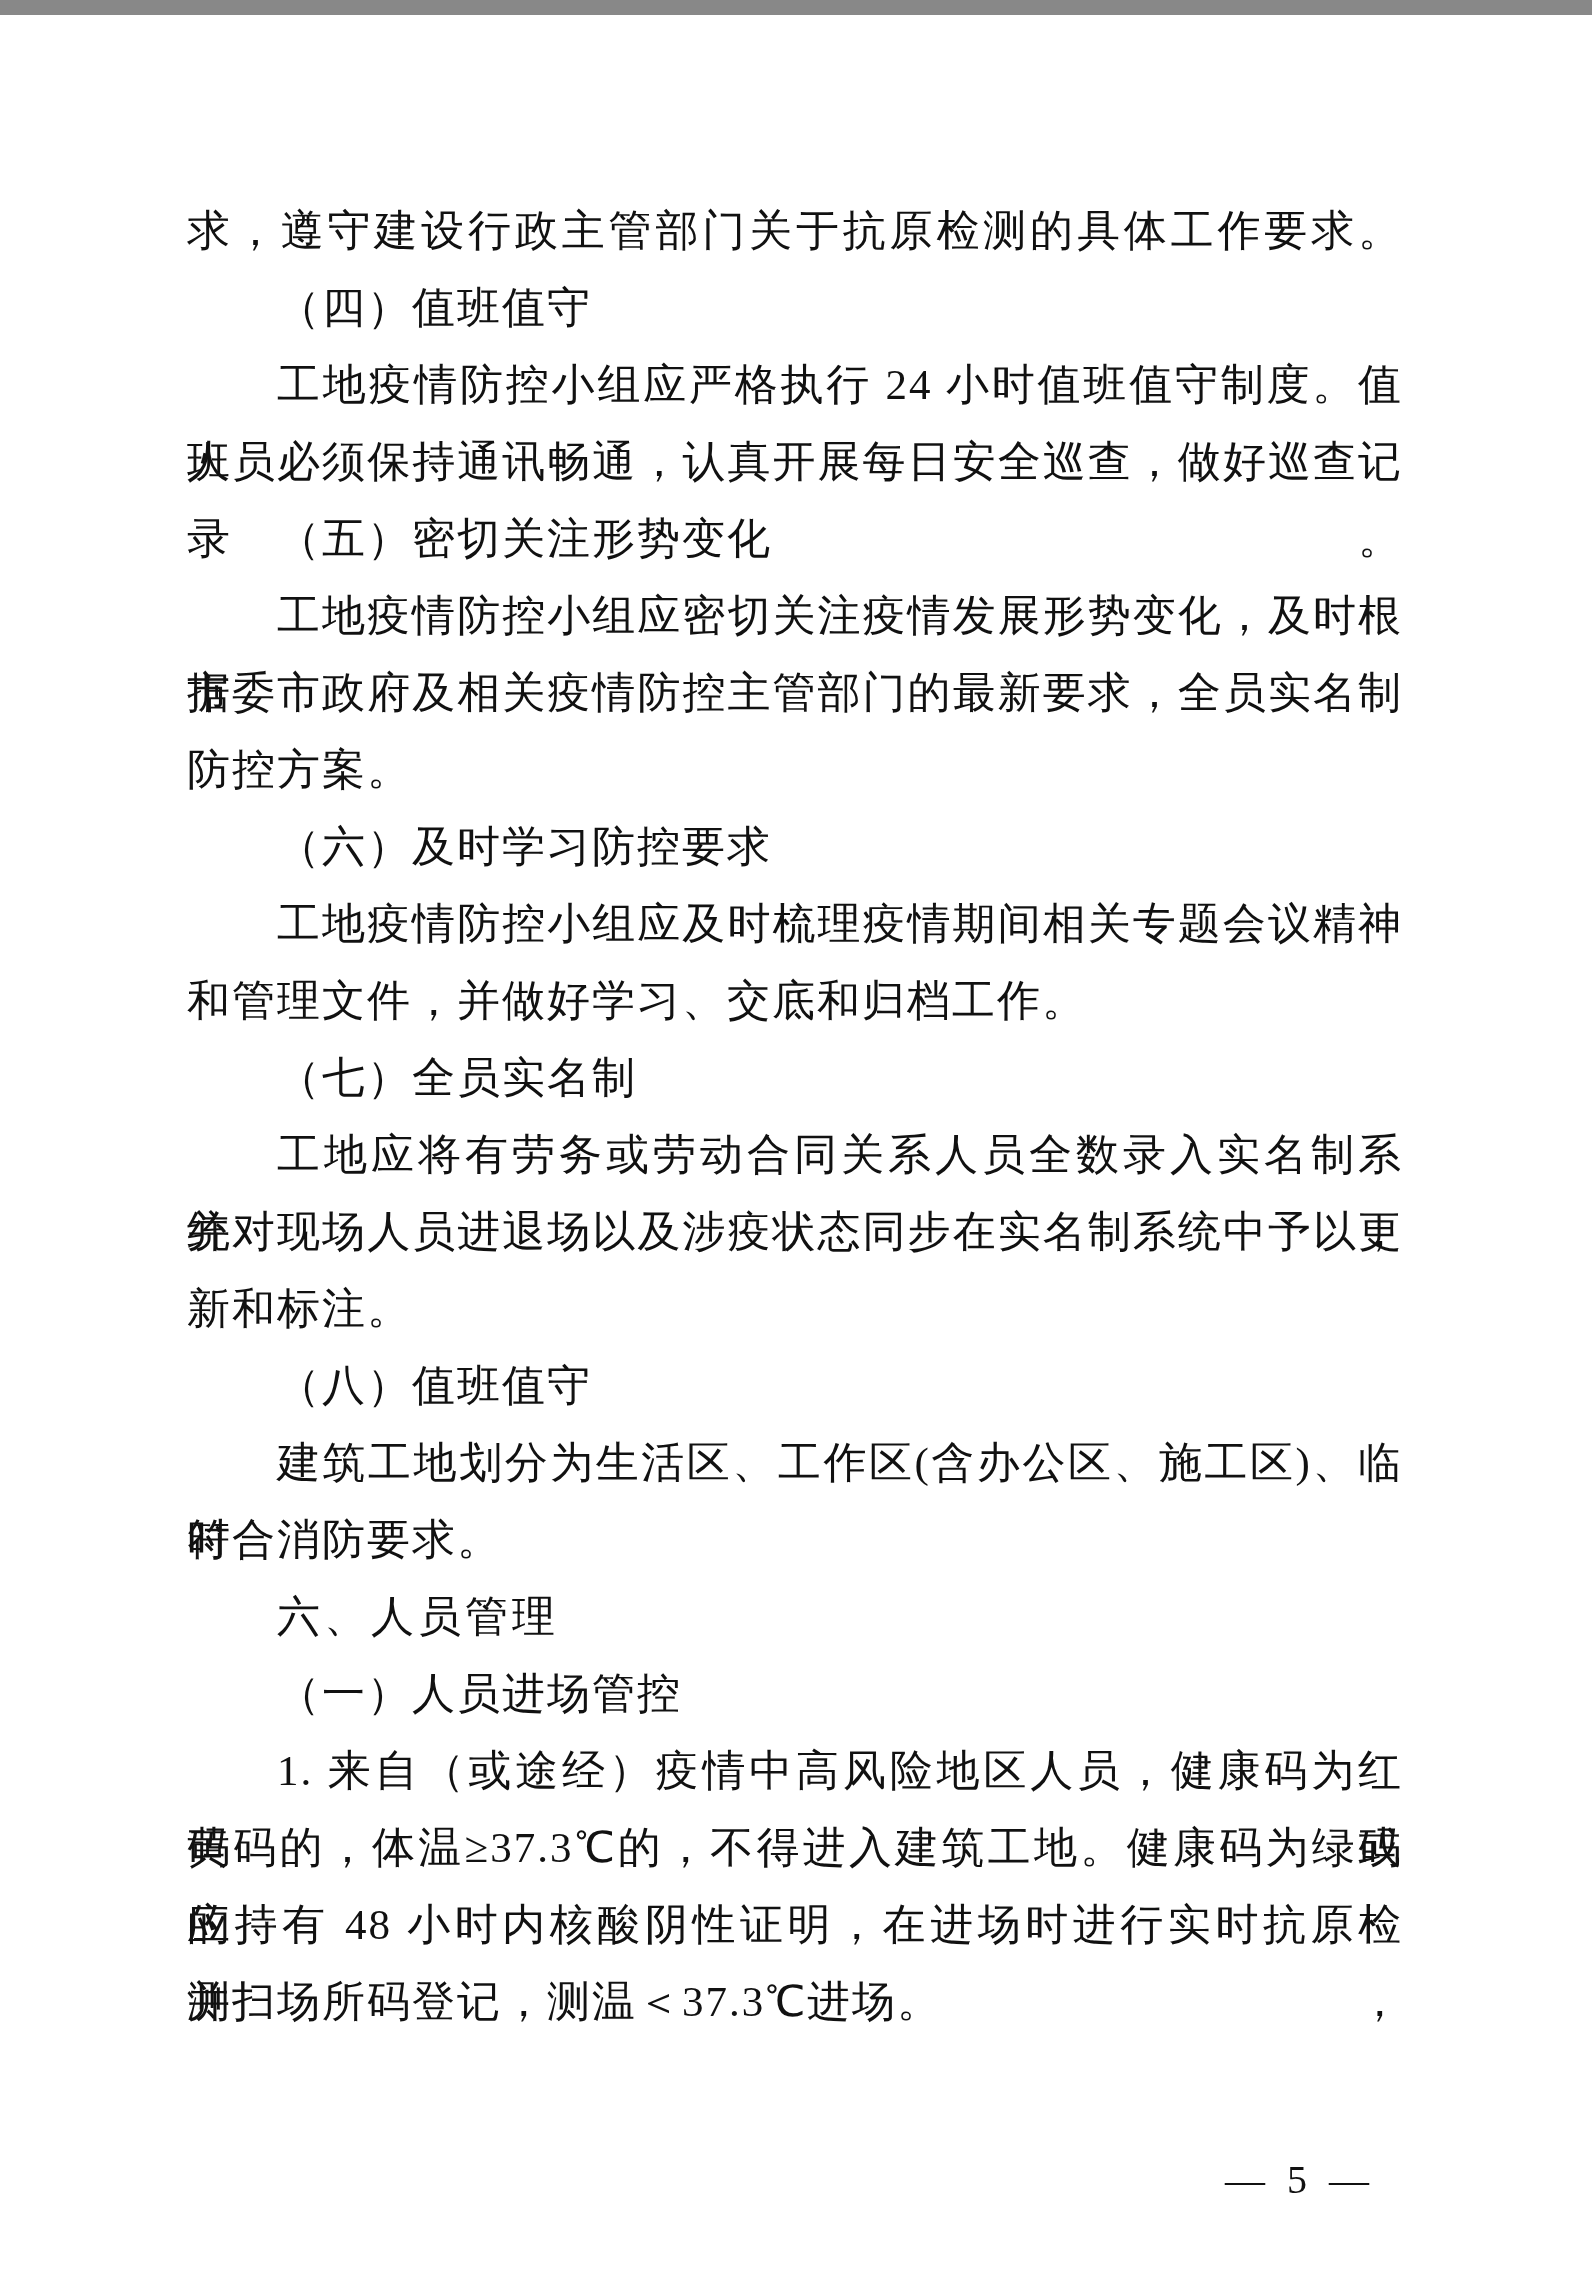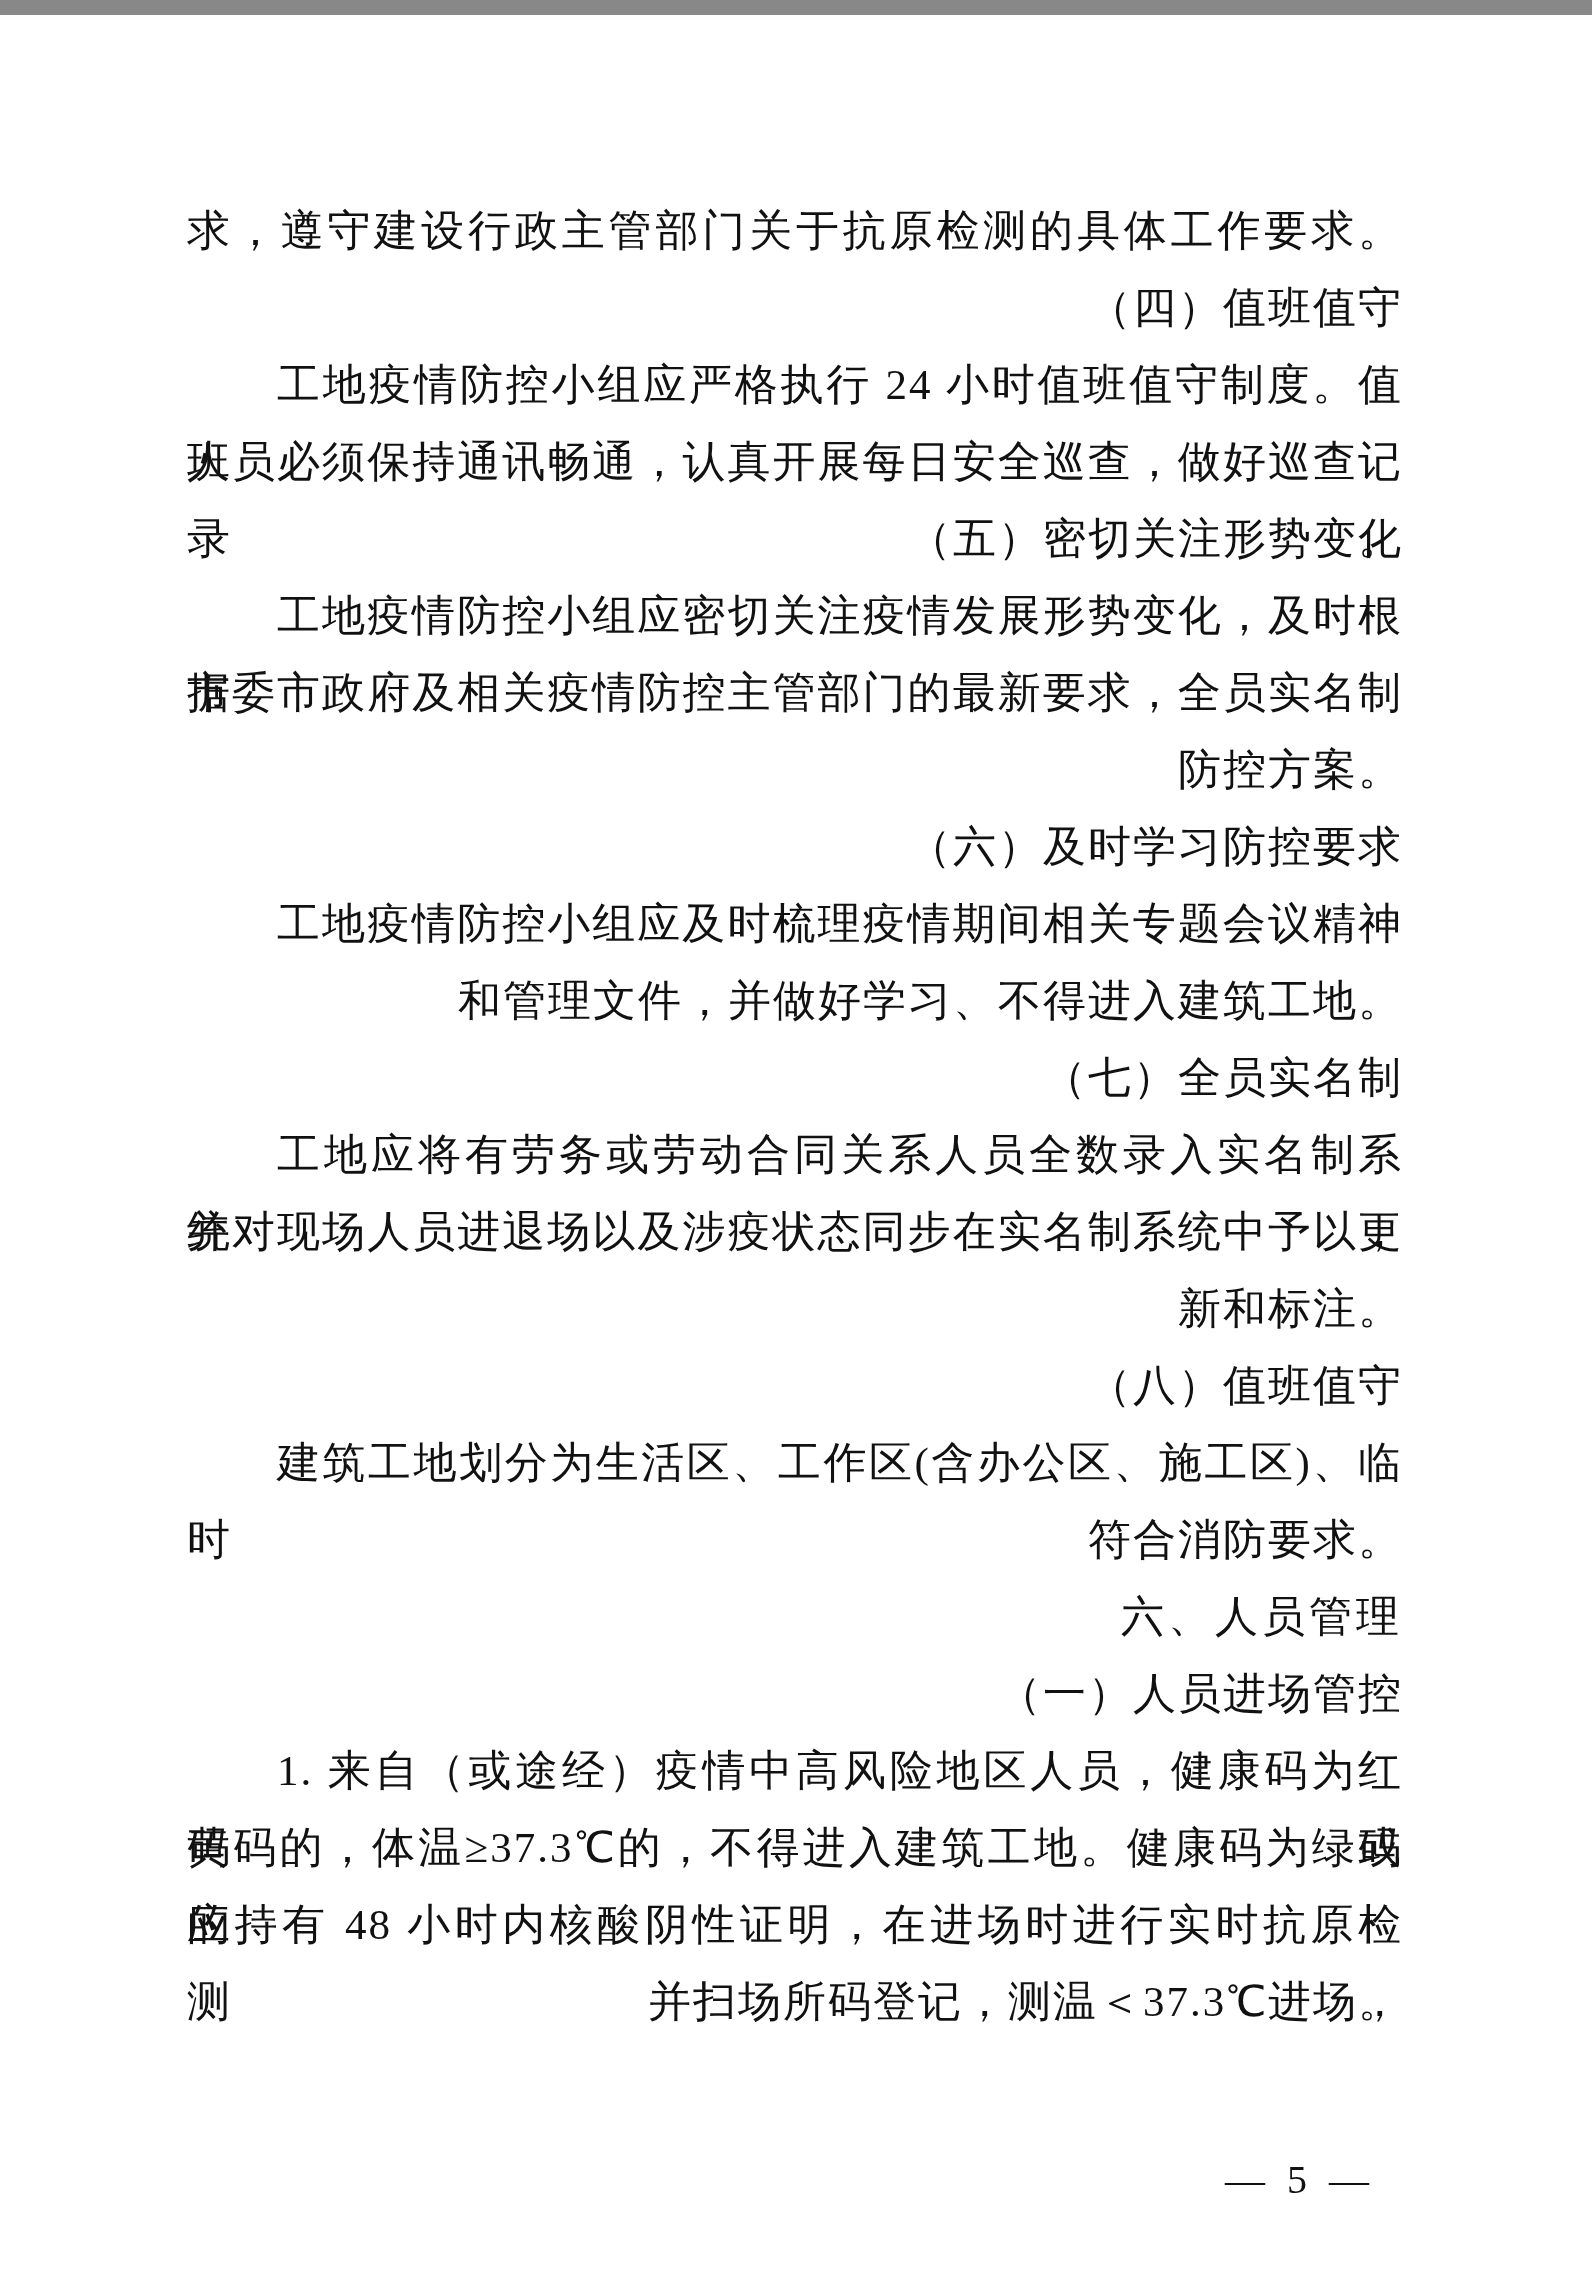--- a/index.html
+++ b/index.html
@@ -18,21 +18,21 @@
     left: 187px;
     right: 189px;
     top: 177px;
   }
   .line {
     height: 77px;
     line-height: 77px;
     font-size: 43px;
     letter-spacing: 2px;
     white-space: nowrap;
-    text-align: right;
+    text-align: left;
   }
   .line.justify {
     white-space: normal;
     text-align: justify;
     text-align-last: justify;
   }
   .line.indent {
     text-indent: 90px;
   }
   .line.bold {
@@ -58,21 +58,21 @@
     <div class="line justify">求，遵守建设行政主管部门关于抗原检测的具体工作要求。</div>
     <div class="line indent">（四）值班值守</div>
     <div class="line indent justify">工地疫情防控小组应严格执行 24 小时值班值守制度。值班</div>
     <div class="line justify">人员必须保持通讯畅通，认真开展每日安全巡查，做好巡查记录。</div>
     <div class="line indent">（五）密切关注形势变化</div>
     <div class="line indent justify">工地疫情防控小组应密切关注疫情发展形势变化，及时根据</div>
     <div class="line justify">市委市政府及相关疫情防控主管部门的最新要求，全员实名制</div>
     <div class="line">防控方案。</div>
     <div class="line indent">（六）及时学习防控要求</div>
     <div class="line indent justify">工地疫情防控小组应及时梳理疫情期间相关专题会议精神</div>
-    <div class="line">和管理文件，并做好学习、不得进入建筑工地。</div>
+    <div class="line">和管理文件，并做好学习、交底和归档工作。</div>
     <div class="line indent">（七）全员实名制</div>
     <div class="line indent justify">工地应将有劳务或劳动合同关系人员全数录入实名制系统，</div>
     <div class="line justify">并对现场人员进退场以及涉疫状态同步在实名制系统中予以更</div>
     <div class="line">新和标注。</div>
     <div class="line indent">（八）值班值守</div>
     <div class="line indent justify">建筑工地划分为生活区、工作区(含办公区、施工区)、临时</div>
     <div class="line">符合消防要求。</div>
     <div class="line indent bold">六、人员管理</div>
     <div class="line indent">（一）人员进场管控</div>
     <div class="line indent justify">1. 来自（或途经）疫情中高风险地区人员，健康码为红码或</div>

